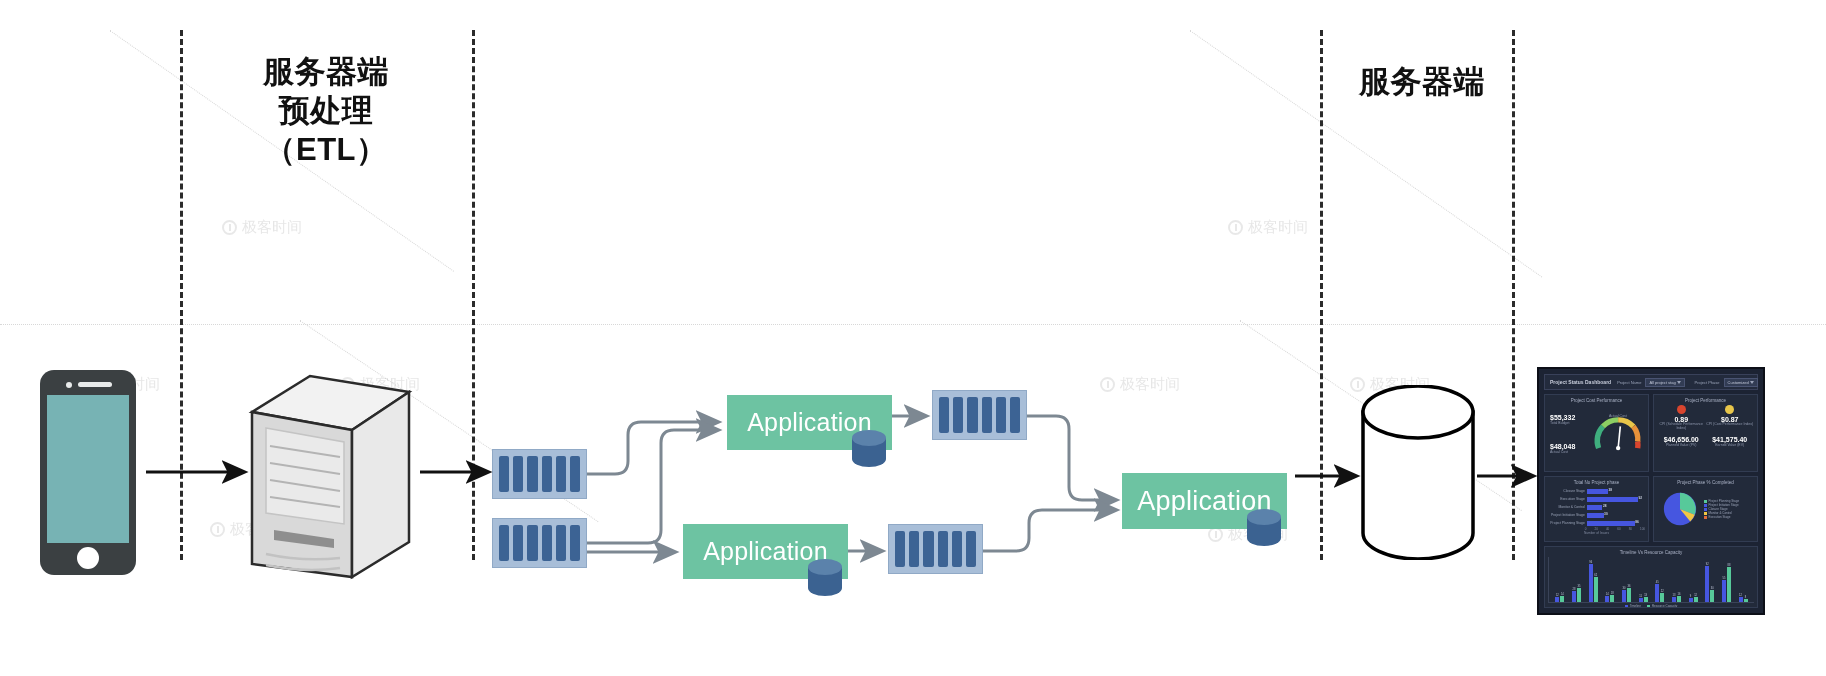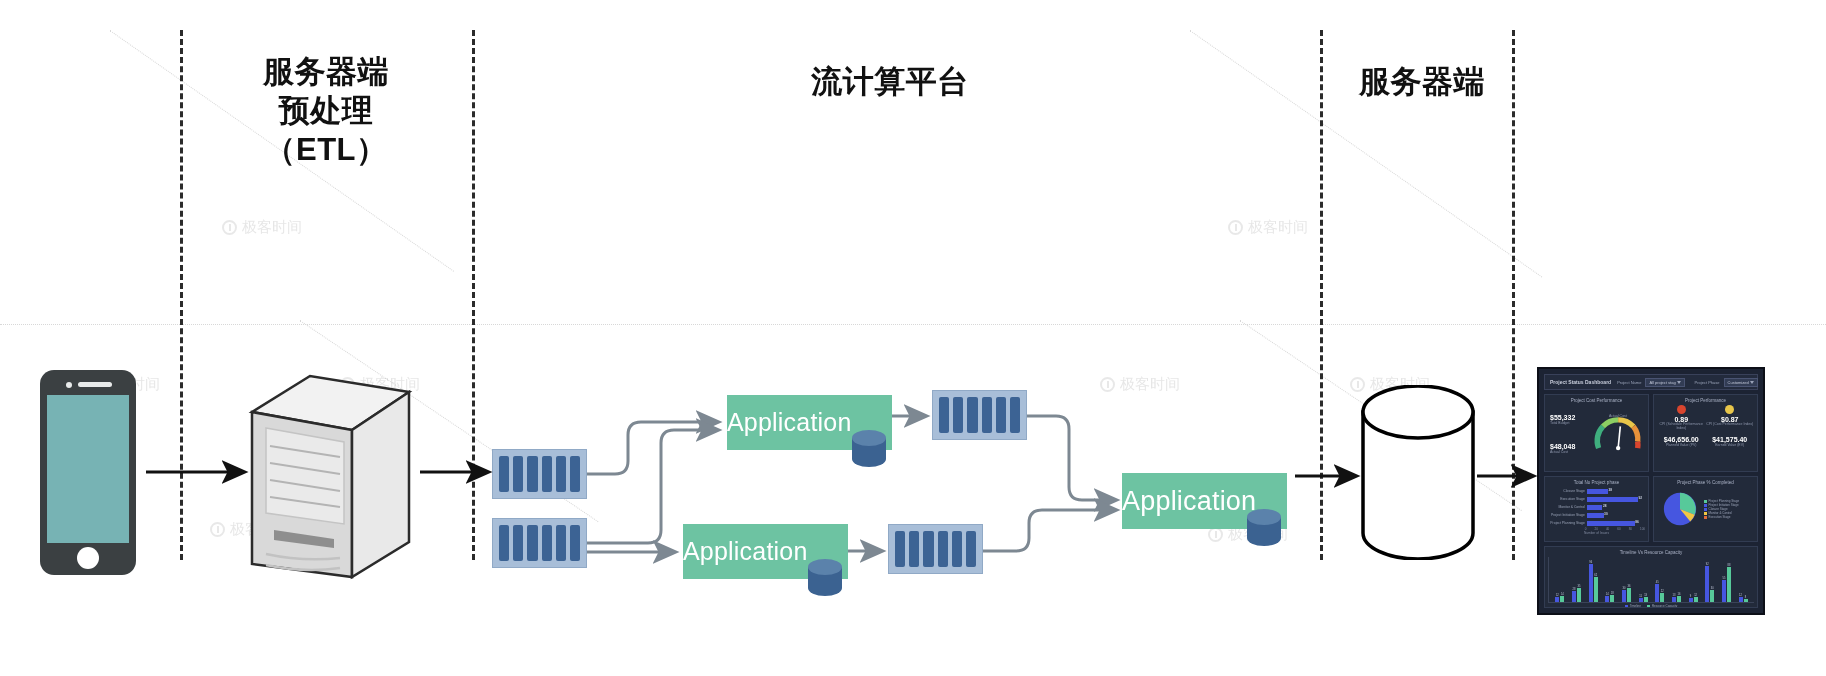--- a/index.html
+++ b/index.html
@@ -138,20 +138,21 @@
     flex: 1 1 auto;
     margin: 0 2px;
   }
 
   
   .appbox {
     position: absolute;
     background: #6dc3a2;
     display: flex;
     align-items: center;
+    justify-content: center;
     box-sizing: border-box;
   }
   .appbox .app-label {
     color: #ffffff;
     font-size: 25px;
     letter-spacing: .2px;
     font-weight: 400;
   }
   .appbox.big .app-label { font-size: 27px; }
 
@@ -270,21 +271,20 @@
   <div class="divider" style="left:180px;"></div>
   <div class="divider" style="left:472px;"></div>
   <div class="divider" style="left:1320px;"></div>
   <div class="divider" style="left:1512px;"></div>
 
 
   <div class="stage-title" style="left:196px; top:52px; width:260px; font-size:31px;">服务器端
 预处理
 （ETL）</div>
 
-  <div class="stage-title" style="left:690px; top:62px; width:400px; font-size:31px;">流计算平台</div>
 
   <div class="stage-title" style="left:1332px; top:62px; width:180px; font-size:31px;">服务器端</div>
 
 
   <div class="watermark" style="left:222px; top:218px;">
     <span class="wm-logo"></span>
     <span class="wm-text">极客时间</span>
   </div>
   <div class="watermark" style="left:1228px; top:218px;">
     <span class="wm-logo"></span>

